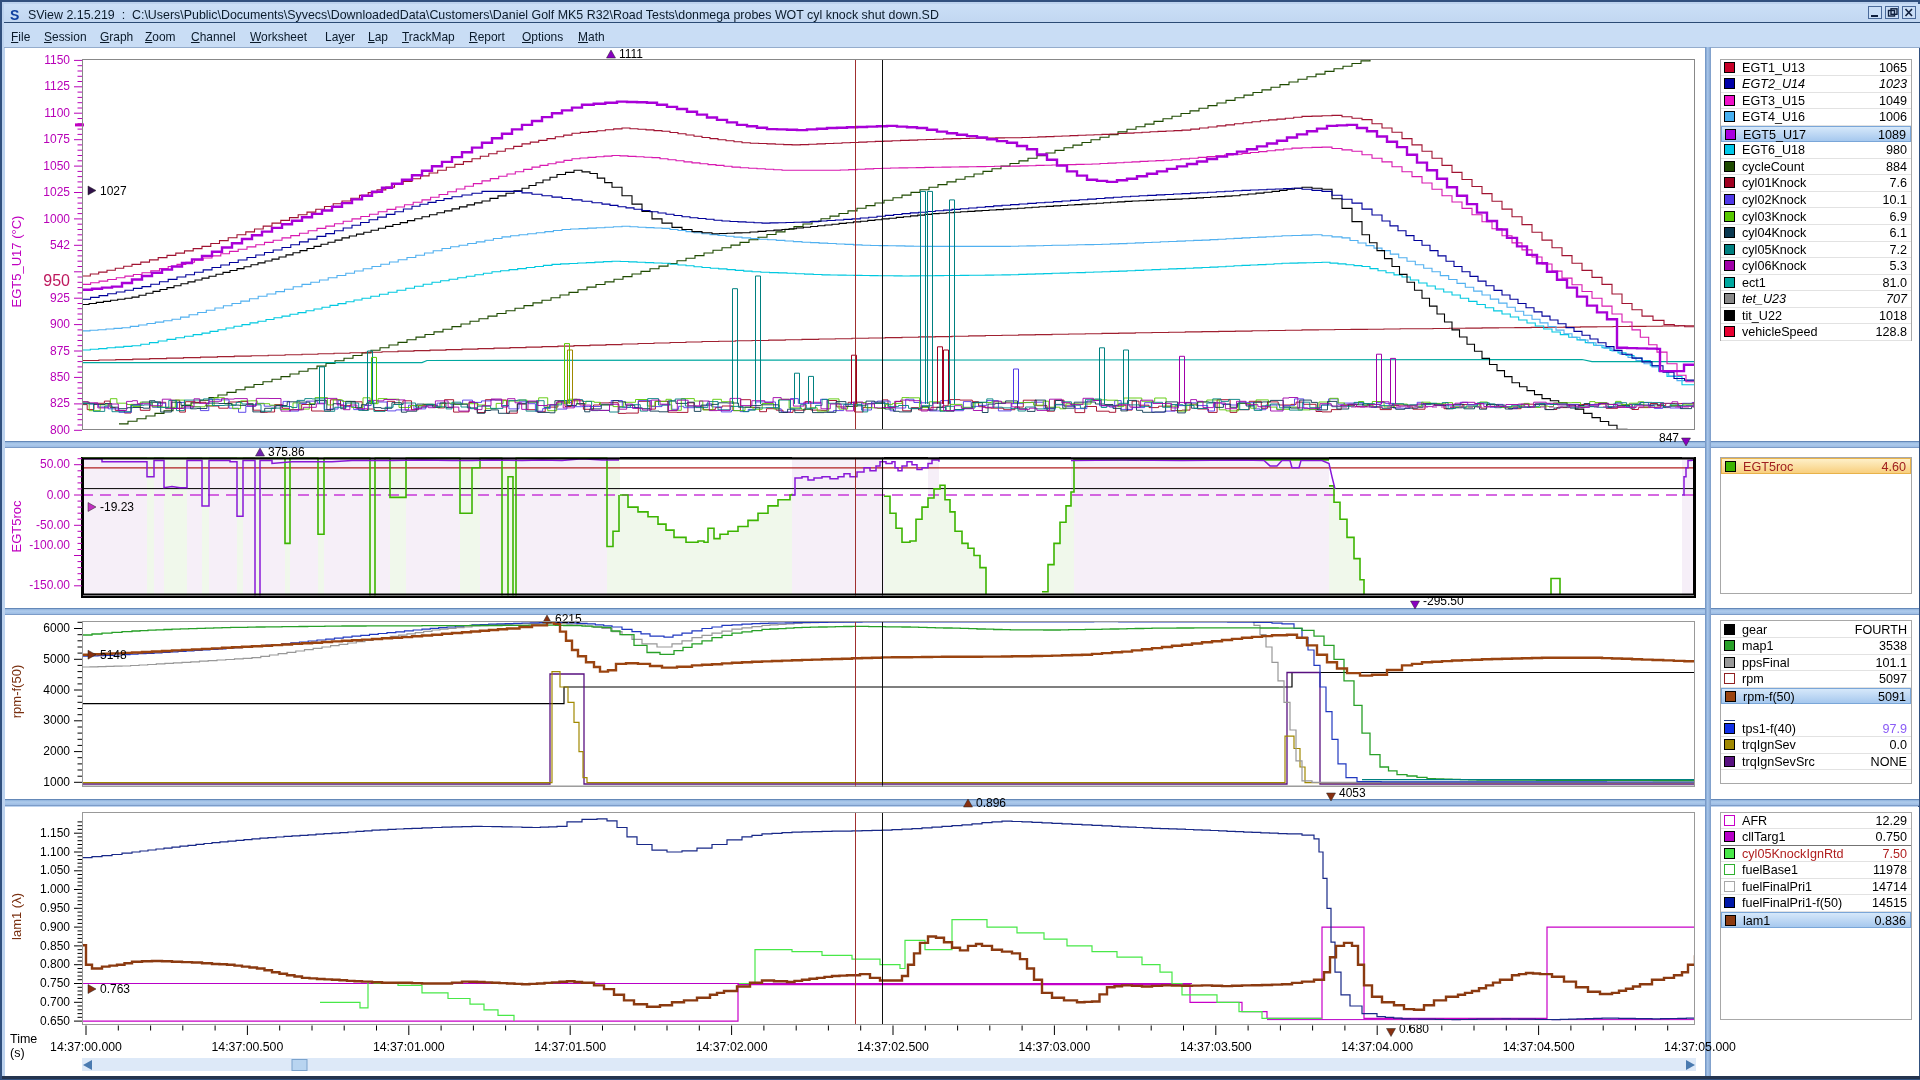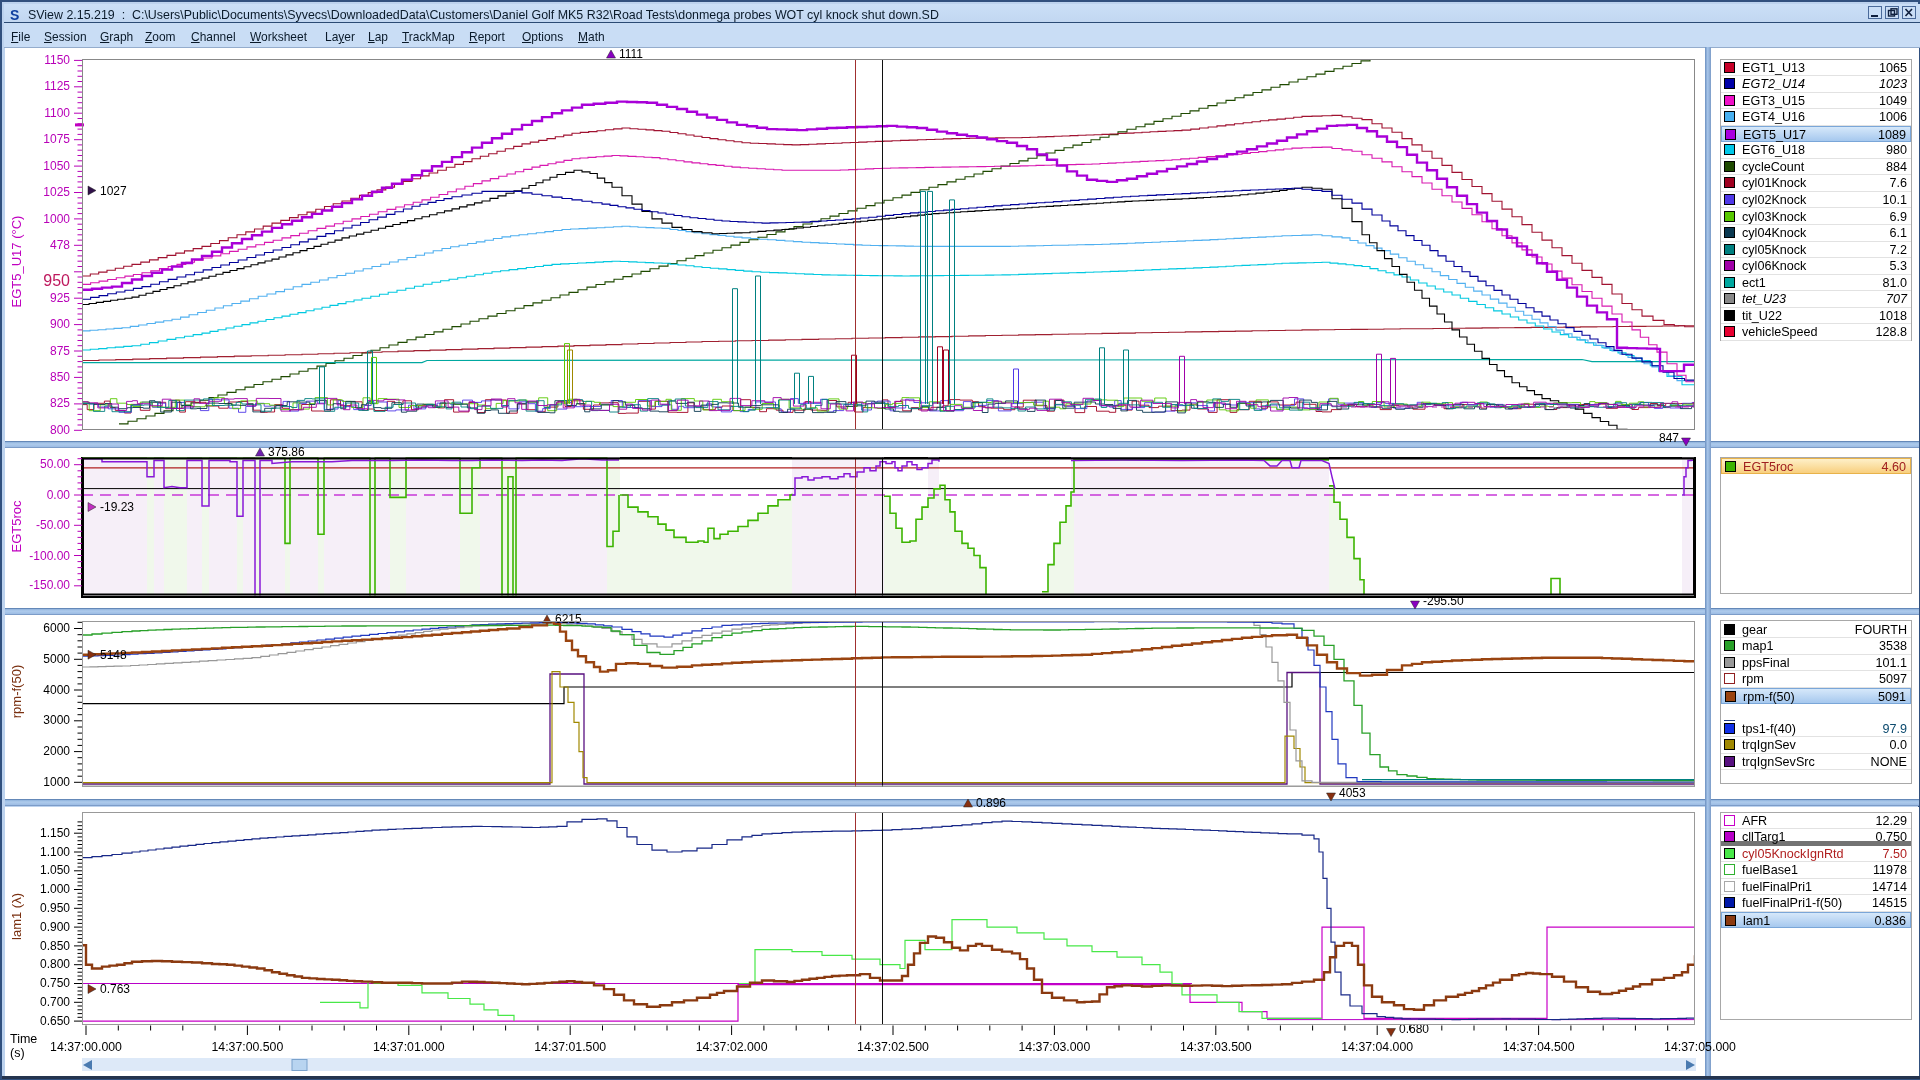--- a/index.html
+++ b/index.html
@@ -75,32 +75,32 @@
 <div class="listbox" style="left:1718px;top:455px;width:192px;height:137px"></div>
 <div class="listbox" style="left:1718px;top:618px;width:192px;height:164px"></div>
 <div class="listbox" style="left:1718px;top:810px;width:192px;height:208px"></div>
 <div class="yl" style="top:420.8px;color:#B800B8;font-size:12px">800</div>
     <div class="yl" style="top:394.4px;color:#B800B8;font-size:12px">825</div>
     <div class="yl" style="top:368.0px;color:#B800B8;font-size:12px">850</div>
     <div class="yl" style="top:341.6px;color:#B800B8;font-size:12px">875</div>
     <div class="yl" style="top:315.2px;color:#B800B8;font-size:12px">900</div>
     <div class="yl" style="top:288.7px;color:#B800B8;font-size:12px">925</div>
     <div class="yl" style="top:270px;color:#be185d;font-size:16px">950</div>
-    <div class="yl" style="top:235.9px;color:#B800B8;font-size:12px">478</div>
+    <div class="yl" style="top:235.9px;color:#B800B8;font-size:12px">542</div>
     <div class="yl" style="top:209.5px;color:#B800B8;font-size:12px">1000</div>
     <div class="yl" style="top:183.1px;color:#B800B8;font-size:12px">1025</div>
     <div class="yl" style="top:156.6px;color:#B800B8;font-size:12px">1050</div>
     <div class="yl" style="top:130.2px;color:#B800B8;font-size:12px">1075</div>
     <div class="yl" style="top:103.8px;color:#B800B8;font-size:12px">1100</div>
     <div class="yl" style="top:77.4px;color:#B800B8;font-size:12px">1125</div>
     <div class="yl" style="top:51.0px;color:#B800B8;font-size:12px">1150</div>
     <div class="yl" style="top:455.3px;color:#B800B8;font-size:12px">50.00</div>
     <div class="yl" style="top:485.6px;color:#B800B8;font-size:12px">0.00</div>
     <div class="yl" style="top:515.8px;color:#B800B8;font-size:12px">-50.00</div>
-    <div class="yl" style="top:547px;color:#B800B8;font-size:12px">-100.00</div>
+    <div class="yl" style="top:536px;color:#B800B8;font-size:12px">-100.00</div>
     <div class="yl" style="top:576.4px;color:#B800B8;font-size:12px">-150.00</div>
     <div class="yl" style="top:772.9px;color:#000;font-size:12px">1000</div>
     <div class="yl" style="top:742.1px;color:#000;font-size:12px">2000</div>
     <div class="yl" style="top:711.4px;color:#000;font-size:12px">3000</div>
     <div class="yl" style="top:680.6px;color:#000;font-size:12px">4000</div>
     <div class="yl" style="top:649.8px;color:#000;font-size:12px">5000</div>
     <div class="yl" style="top:619.1px;color:#000;font-size:12px">6000</div>
     <div class="yl" style="top:1011.6px;color:#000;font-size:12px">0.650</div>
     <div class="yl" style="top:992.8px;color:#000;font-size:12px">0.700</div>
     <div class="yl" style="top:974.1px;color:#000;font-size:12px">0.750</div>
@@ -615,38 +615,38 @@
       <span class="lv" style="color:#000">5091</span>
     </div>
 <div class="lrow" style="top:716px;border-bottom:1px solid #0c4a6e;">
       <span class="sw" style="background:#fff;border:1px solid #203880"></span>
       <span class="ln" style="color:#000">tps1</span>
       <span class="lv" style="color:#000">83.1</span>
     </div>
 <div class="lrow" style="top:718.8px;border-bottom:1px solid #E2E2E2;">
       <span class="sw" style="background:#1030E8"></span>
       <span class="ln" style="color:#000">tps1-f(40)</span>
-      <span class="lv" style="color:#0c4a6e">97.9</span>
+      <span class="lv" style="color:#8b5cf6">97.9</span>
     </div>
 <div class="lrow" style="top:735.4px;border-bottom:1px solid #E2E2E2;">
       <span class="sw" style="background:#A08800"></span>
       <span class="ln" style="color:#000">trqIgnSev</span>
       <span class="lv" style="color:#000">0.0</span>
     </div>
 <div class="lrow" style="top:751.9px;border-bottom:1px solid #E2E2E2;">
       <span class="sw" style="background:#581080"></span>
       <span class="ln" style="color:#000">trqIgnSevSrc</span>
       <span class="lv" style="color:#000">NONE</span>
     </div>
 <div class="lrow" style="top:810.5px;border-bottom:1px solid #E2E2E2;">
       <span class="sw" style="background:#fff;border:1px solid #C800C8"></span>
       <span class="ln" style="color:#000">AFR</span>
       <span class="lv" style="color:#000">12.29</span>
     </div>
-<div class="lrow" style="top:827.0px;border-bottom:5px solid #737373;">
+<div class="lrow" style="top:827.0px;border-bottom:1px solid #737373;">
       <span class="sw" style="background:#B800C8"></span>
       <span class="ln" style="color:#000">cllTarg1</span>
       <span class="lv" style="color:#000">0.750</span>
     </div>
 <div class="lrow" style="top:843.6px;border-bottom:1px solid #E2E2E2;">
       <span class="sw" style="background:#48E848"></span>
       <span class="ln" style="color:#B02020">cyl05KnockIgnRtd</span>
       <span class="lv" style="color:#B02020">7.50</span>
     </div>
 <div class="lrow" style="top:860.1px;border-bottom:1px solid #E2E2E2;">

